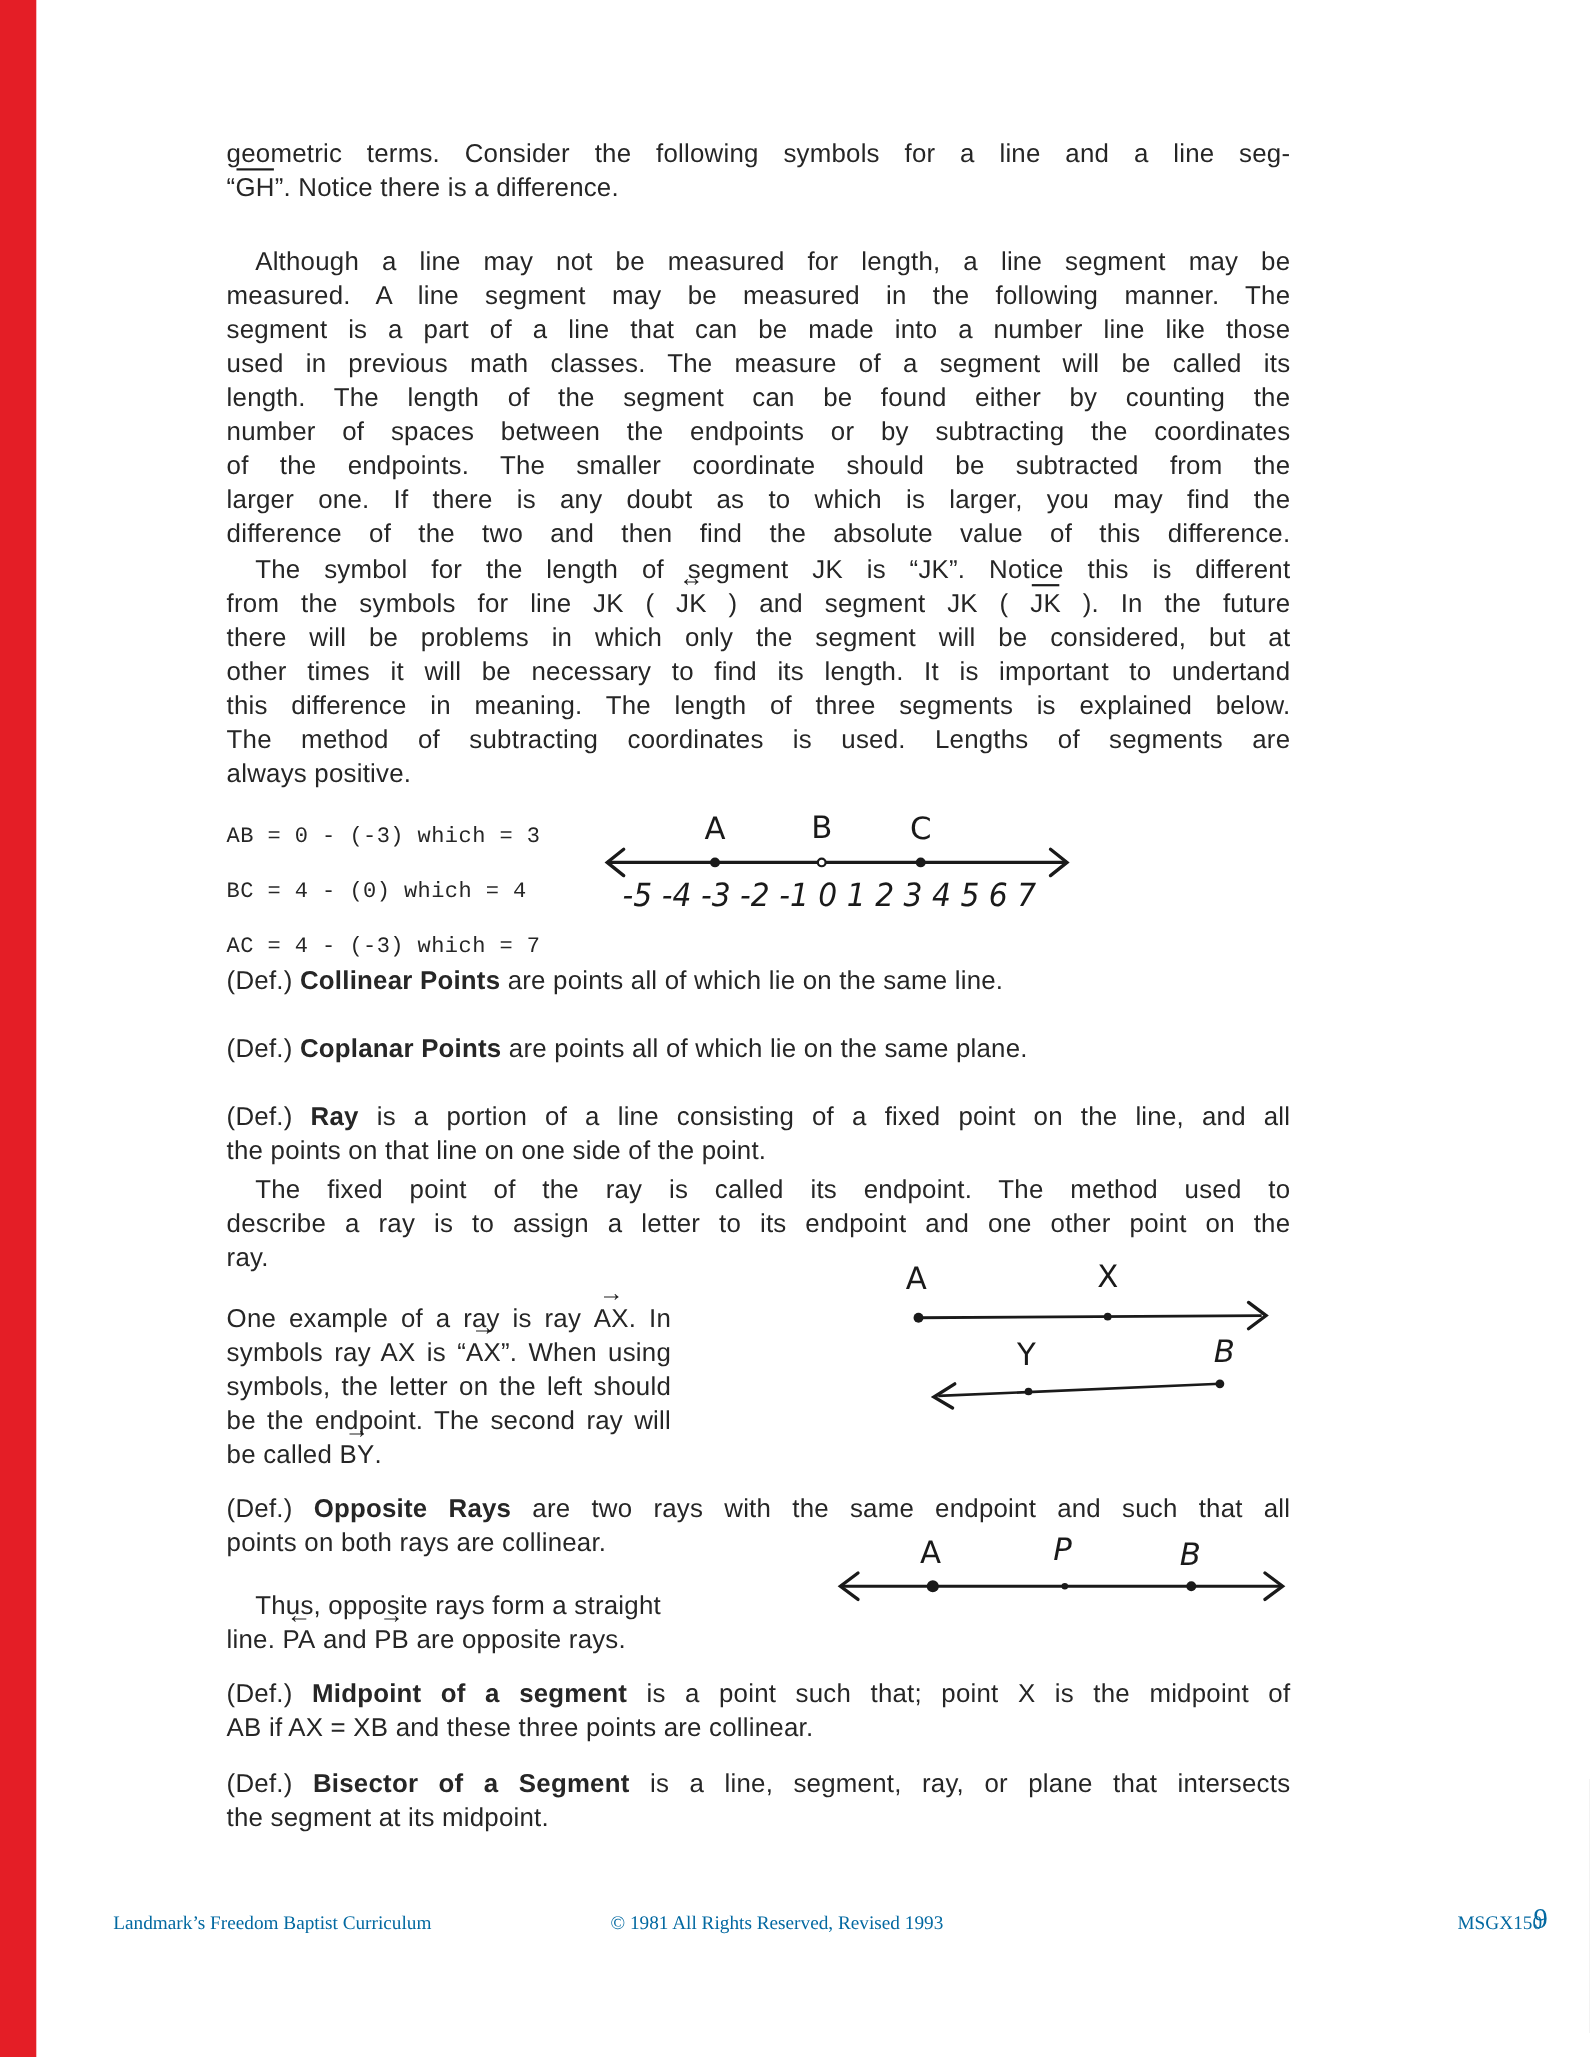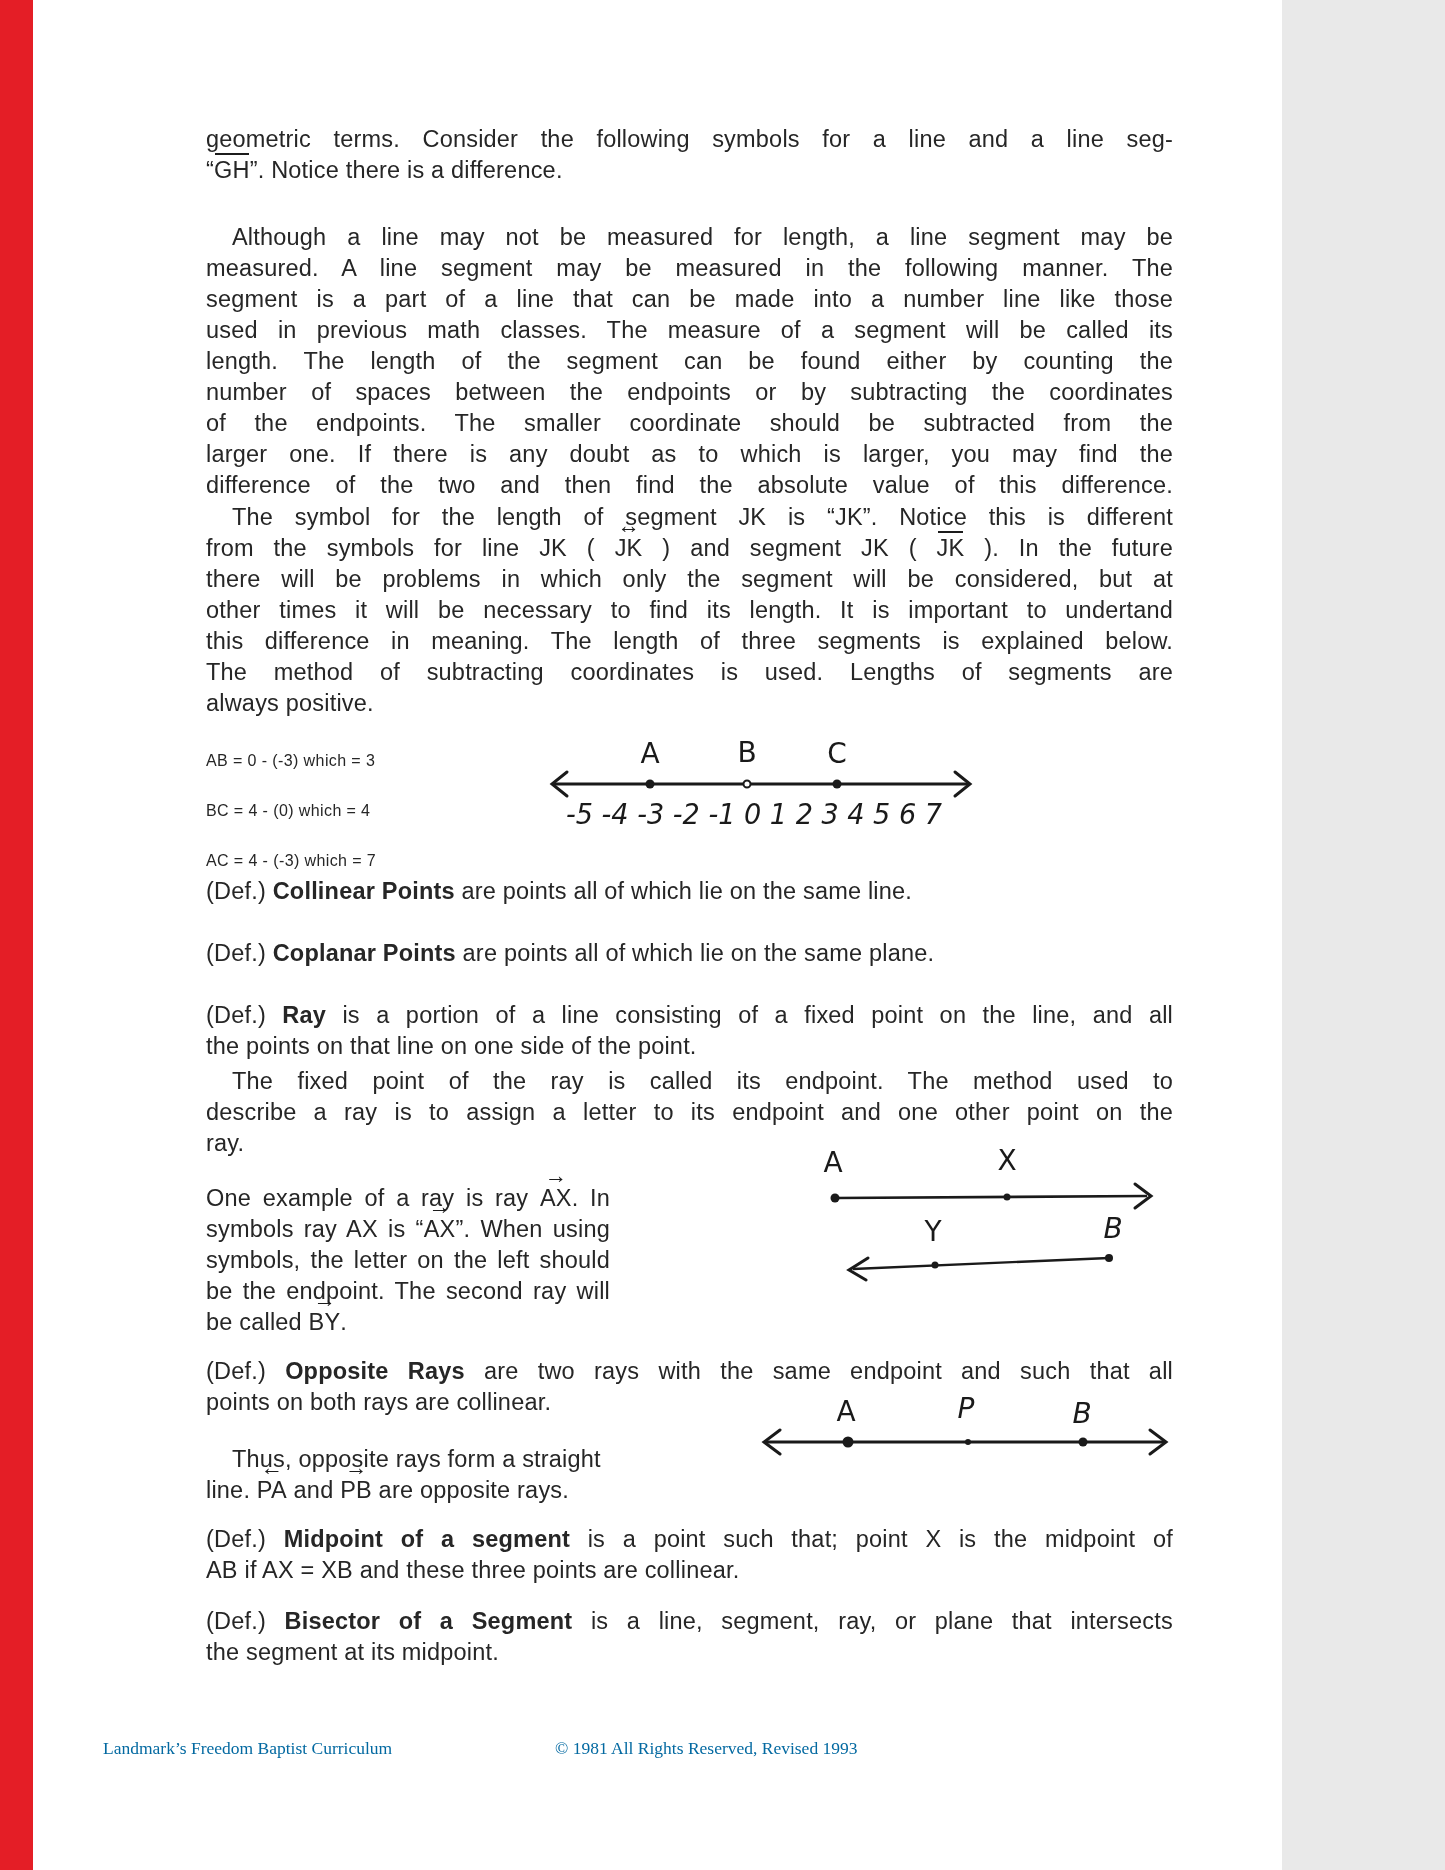--- a/index.html
+++ b/index.html
@@ -1,35 +1,35 @@
 <!DOCTYPE html>
 <html><head>
 <meta charset="utf-8">
 <style>
   html,body{margin:0;padding:0;background:#e9e9e9;}
-  .page{position:relative;width:1282px;height:1870px;background:#ffffff;overflow:hidden;
+  .page{position:relative;width:1445px;height:1870px;background:#ffffff;overflow:hidden;
         font-family:"Liberation Sans",sans-serif;color:#262626;}
   .redbar{position:absolute;left:0;top:0;width:33px;height:100%;}
   .blk{position:absolute;left:206px;width:967px;font-size:23.5px;line-height:31px;letter-spacing:.2px;}
   .ln{white-space:normal;}
   .j{text-align:justify;text-align-last:justify;}
   .ind{text-indent:26px;}
   .term{font-weight:bold;}
   
   .sym{position:relative;display:inline-block;}
   .sym::before{position:absolute;left:50%;transform:translateX(-50%);top:-0.80em;
                font-size:0.95em;line-height:1;color:#1c1c1c;}
   .arr-both::before{content:"\2194";}
   .arr-right::before{content:"\2192";}
   .arr-left::before{content:"\2190";}
   .bar{position:relative;display:inline-block;}
   .bar::before{content:"";position:absolute;left:1px;right:1px;top:-2px;border-top:2px solid #1c1c1c;}
   .u{border-bottom:2.2px solid #1c1c1c;padding-bottom:1px;}
   
-  .eq{position:absolute;left:206px;top:736px;font-size:16px;line-height:50px;letter-spacing:.4px;}
+  .eq{position:absolute;left:206px;top:736px;font-size:20px;line-height:50px;letter-spacing:.4px;font-family:Liberation Mono, monospace;}
   
   .diag{position:absolute;}
   .diag text{font-family:"DejaVu Sans",sans-serif;fill:#1a1a1a;}
   .hand{font-style:italic;}
   
   .footer span{position:absolute;font-family:"Liberation Serif",serif;font-size:17.5px;color:#0369a1;}
   .footer .pnum{font-size:26px;}
 </style>
 </head>
 <body>

